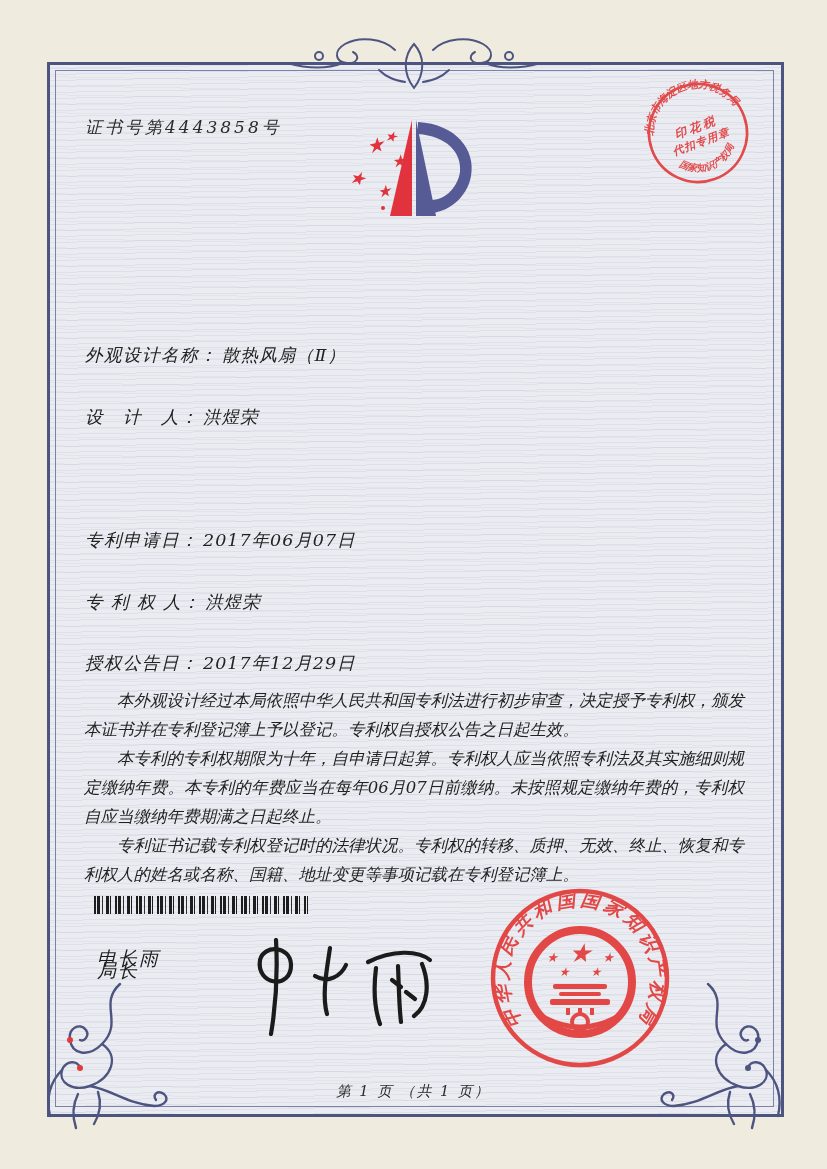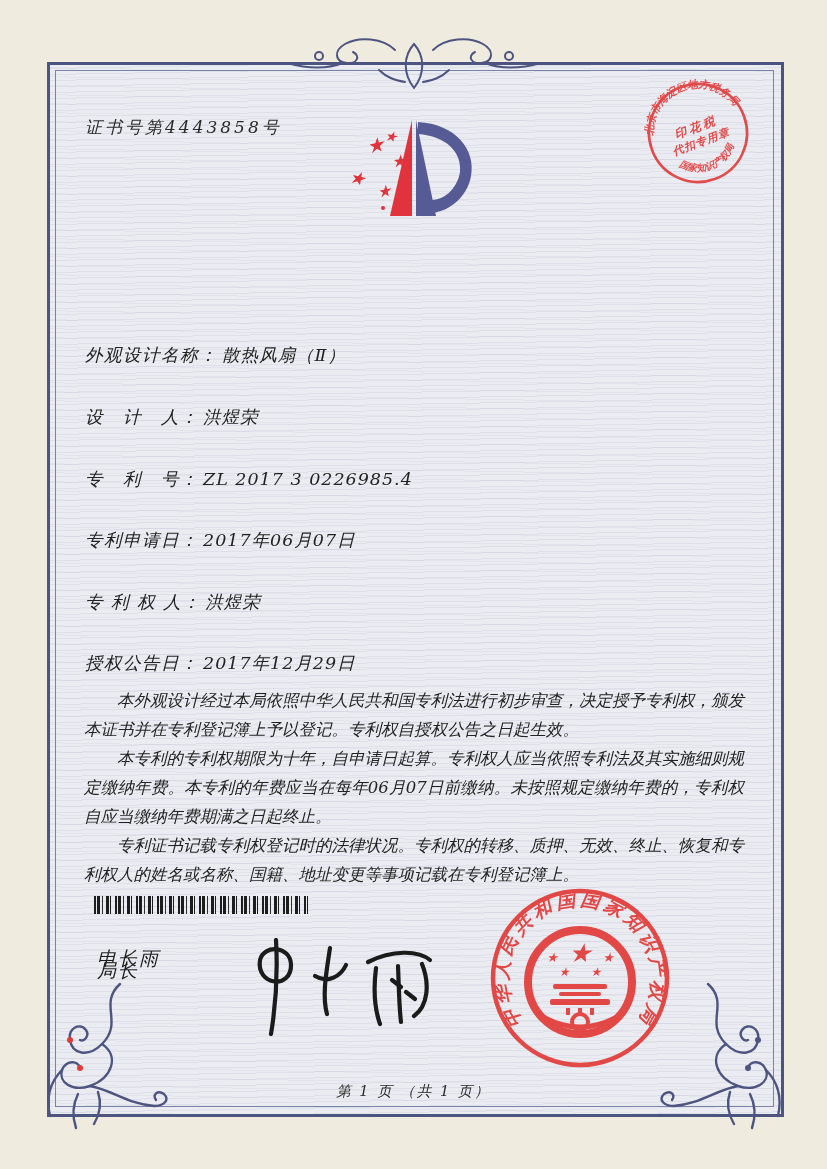--- a/index.html
+++ b/index.html
@@ -156,23 +156,20 @@
     </text>
     <text x="0" y="-2" text-anchor="middle" fill="#e13e3e" font-size="12" font-weight="bold" letter-spacing="3">印花税</text>
     <text x="0" y="13" text-anchor="middle" fill="#e13e3e" font-size="11" font-weight="bold" letter-spacing="1">代扣专用章</text>
   </svg>
 
   <div class="field-row row0">
     <span class="lab">外观设计名称：</span><span class="val">散热风扇（Ⅱ）</span>
   </div>
   <div class="field-row row1">
     <span class="lab">设　计　人：</span><span class="val">洪煜荣</span>
-  </div>
-  <div class="field-row row2">
-    <span class="lab">专　利　号：</span><span class="val">ZL 2017 3 0226985.4</span>
   </div>
   <div class="field-row row3">
     <span class="lab">专利申请日：</span><span class="val">2017年06月07日</span>
   </div>
   <div class="field-row row4">
     <span class="lab">专 利 权 人：</span><span class="val">洪煜荣</span>
   </div>
   <div class="field-row row5">
     <span class="lab">授权公告日：</span><span class="val">2017年12月29日</span>
   </div>

